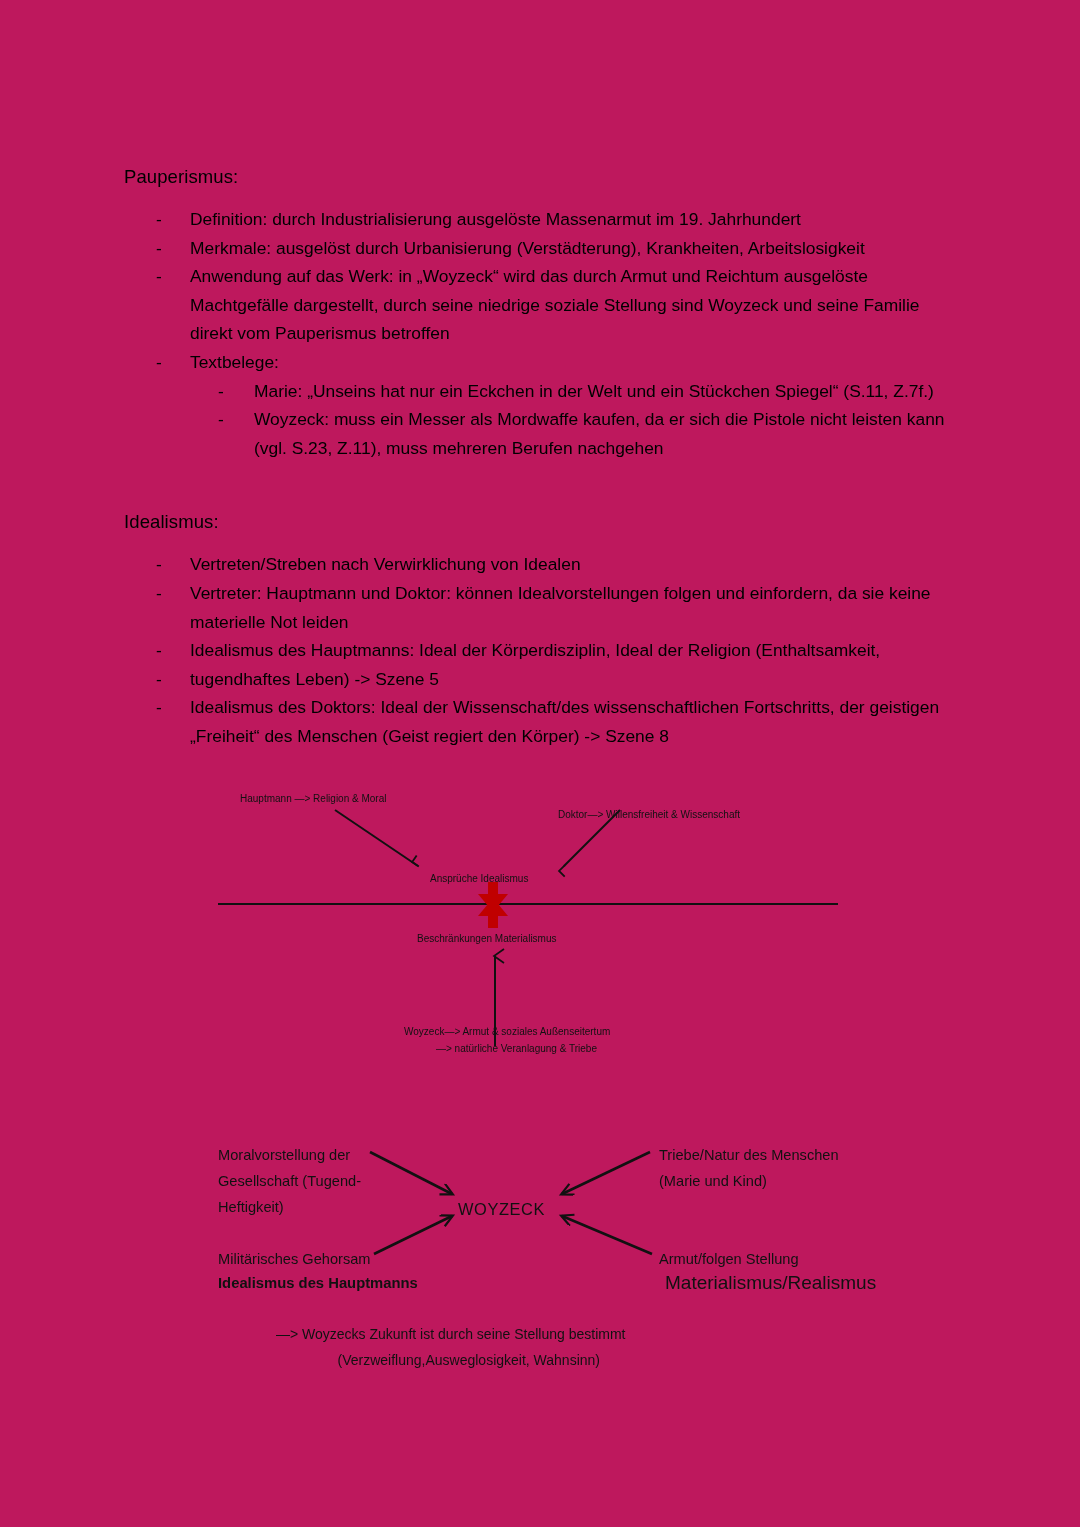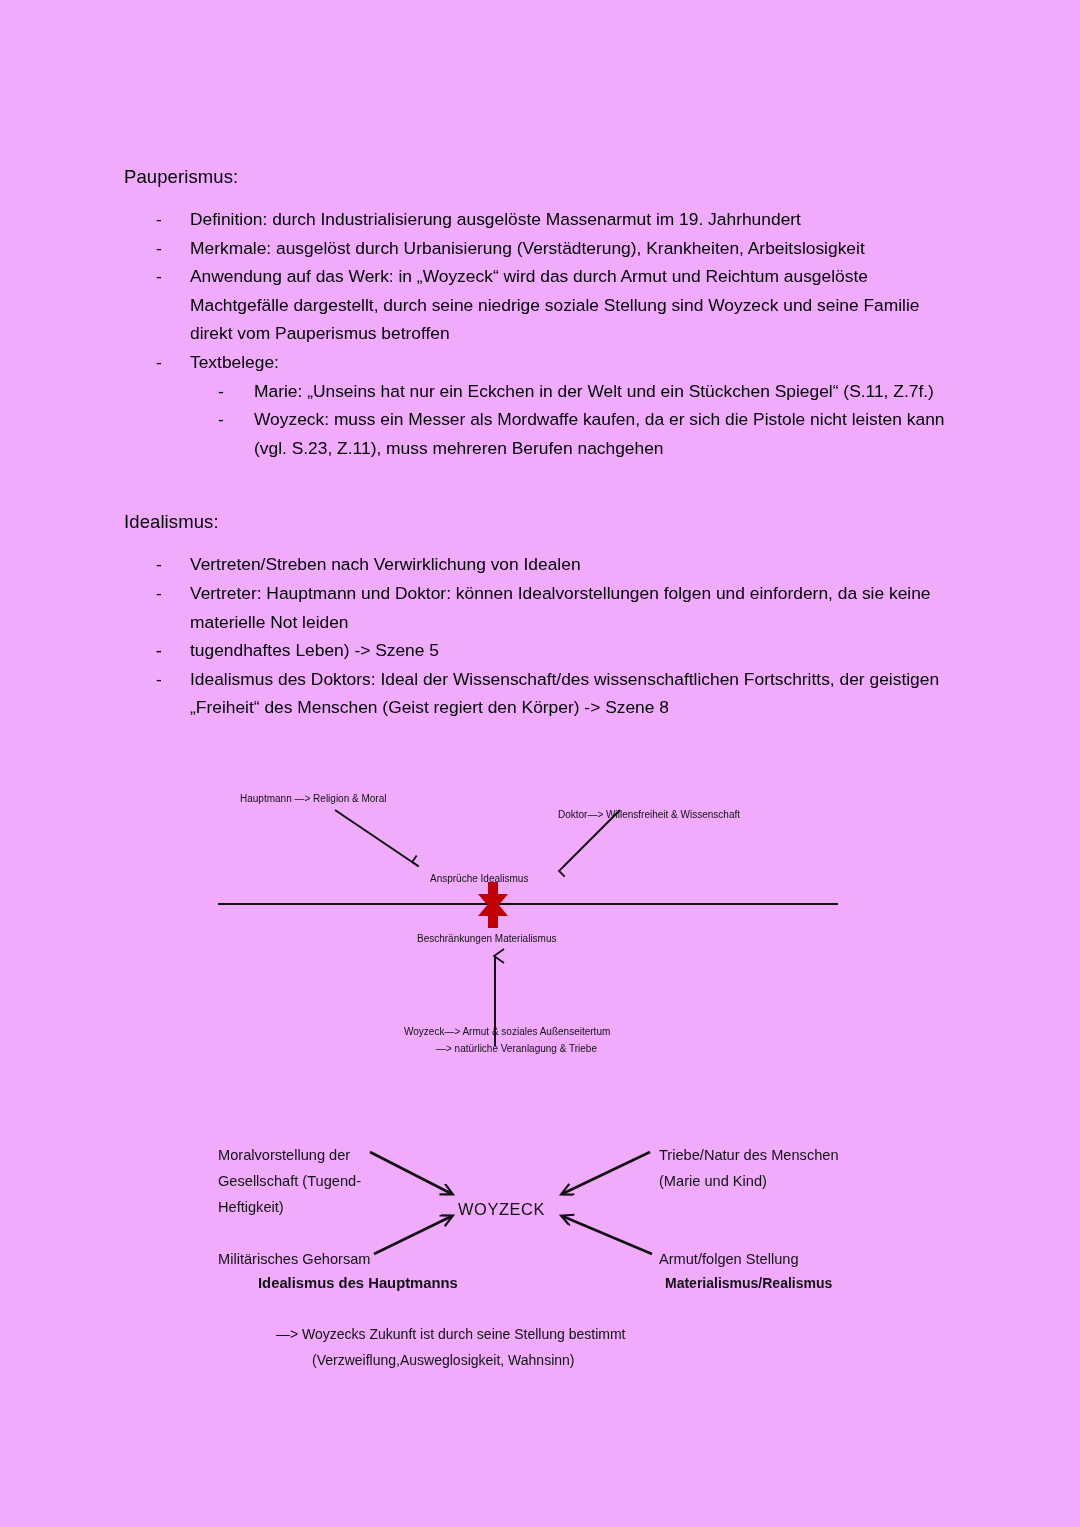--- a/index.html
+++ b/index.html
@@ -8,21 +8,21 @@
     background: #ffffff;
   }
   body {
     font-family: "Liberation Sans", sans-serif;
     color: #000000;
   }
   #page {
     position: relative;
     width: 1080px;
     height: 1527px;
-    background: #f0abfc;
+    background: #be185d;
     overflow: hidden;
   }
 
   
   .notes {
     position: absolute;
     left: 124px;
     top: 163px;
     width: 840px;
   }
@@ -121,34 +121,34 @@
     font-size: 14.6px;
     line-height: 26px;
     white-space: nowrap;
     color: #111111;
   }
   .d2-left-block  { left: 218px; top: 4px; }
   .d2-right-block { left: 659px; top: 4px; }
   .d2-mil   { left: 218px; top: 108px; }
   .d2-armut { left: 659px; top: 108px; }
   .d2-center{ left: 458px; top: 58px; font-size: 16.4px; letter-spacing: 0.6px; }
-  .d2-bold-left  { left: 218px; top: 132px; font-weight: bold; font-size: 14.8px; margin-left: 40px; }
-  .d2-bold-right { left: 665px; top: 132px; font-weight: bold; font-size: 14px; }
+  .d2-bold-left  { left: 218px; top: 132px; font-weight: bold; font-size: 14.8px; }
+  .d2-bold-right { left: 665px; top: 132px; font-weight: normal; font-size: 19px; }
 
   .conclusion {
     position: absolute;
     left: 232px;
     top: 1321px;
     font-family: "Liberation Sans", sans-serif;
     font-size: 14px;
     line-height: 26px;
     color: #111111;
     margin-left: 44px;
   }
-  .conclusion .indent { padding-left: 36px; display: block; }
+  .conclusion .indent { padding-left: 36px; display: block; text-align: center; }
 </style>
 </head>
 <body>
 
 <div id="page">
 
   <div class="notes">
 
     <h2 class="section-title">Pauperismus:</h2>
     <ul class="bullets">
@@ -187,20 +187,21 @@
       <li>
         <span class="dash">-</span>
         <span>Vertreten/Streben nach Verwirklichung von Idealen</span>
       </li>
       <li>
         <span class="dash">-</span>
         <span>Vertreter: Hauptmann und Doktor: können Idealvorstellungen folgen und einfordern, da sie keine materielle Not leiden</span>
       </li>
       <li>
         <span class="dash">-</span>
+        <span>Idealismus des Hauptmanns: Ideal der Körperdisziplin, Ideal der Religion (Enthaltsamkeit,</span>
       </li>
       <li>
         <span class="dash">-</span>
         <span>tugendhaftes Leben) -&gt; Szene 5</span>
       </li>
       <li>
         <span class="dash">-</span>
         <span>Idealismus des Doktors: Ideal der Wissenschaft/des wissenschaftlichen Fortschritts, der geistigen „Freiheit“ des Menschen (Geist regiert den Körper) -&gt; Szene 8</span>
       </li>
     </ul>

